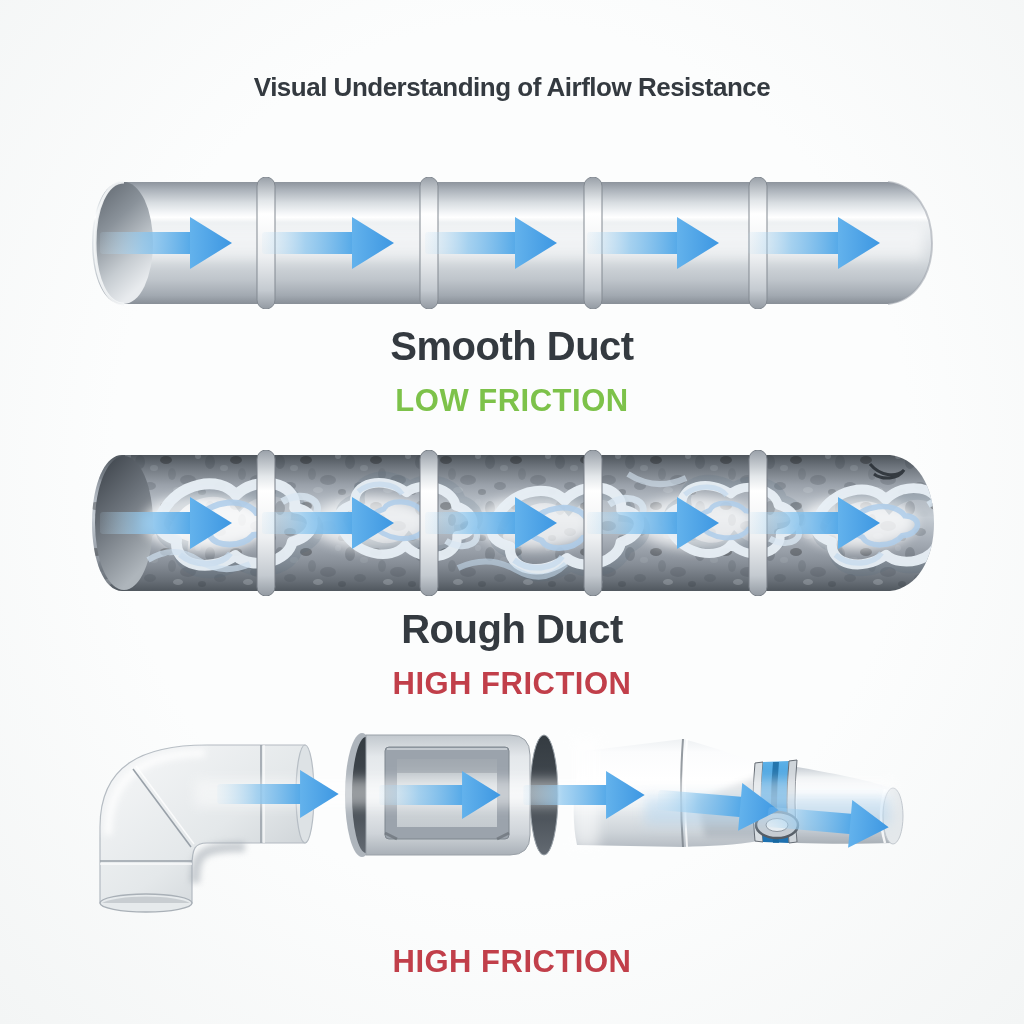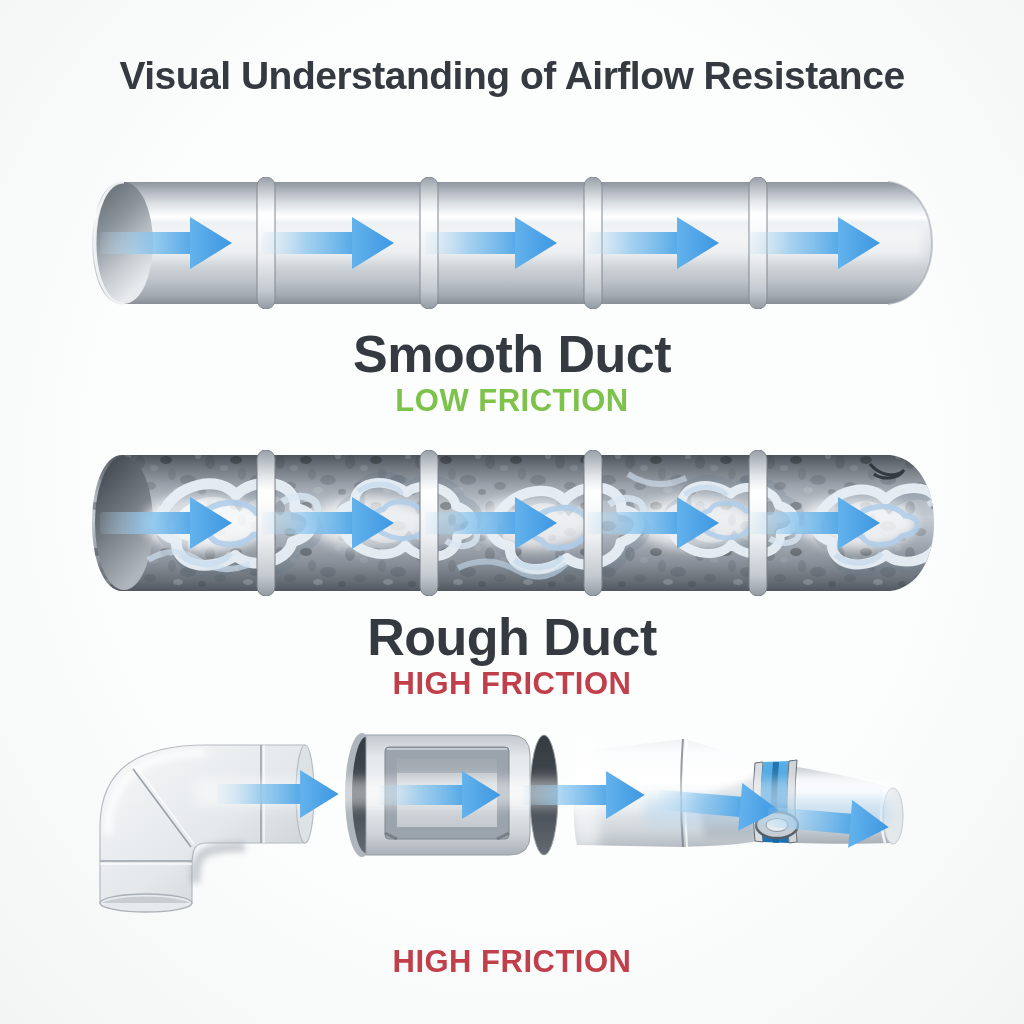--- a/index.html
+++ b/index.html
@@ -3,22 +3,22 @@
 <meta charset="utf-8">
 <style>
   html,body{margin:0;padding:0;background:#ffffff;}
   .canvas{
     position:relative;width:1024px;height:1024px;overflow:hidden;
     background:radial-gradient(ellipse at 50% 45%, #fcfdfd 55%, #f3f5f5 100%);
     font-family:"Liberation Sans", sans-serif;
   }
   .abs{position:absolute;}
   .centered-text{left:0;width:1024px;text-align:center;font-weight:700;color:#343a40;}
-  .page-title{top:54px;font-size:39px;letter-spacing:-0.5px;}
-  .duct-label{font-size:52px;letter-spacing:-0.5px;}
+  .page-title{top:72px;font-size:26px;letter-spacing:-0.5px;}
+  .duct-label{font-size:40px;letter-spacing:-0.5px;}
   .status{font-size:31px;letter-spacing:0.5px;}
   .status.green{color:#7dc24a;}
   .status.red{color:#c13f4a;}
   svg{display:block;}
 </style>
 </head>
 <body>
 
 <div class="canvas">
 

